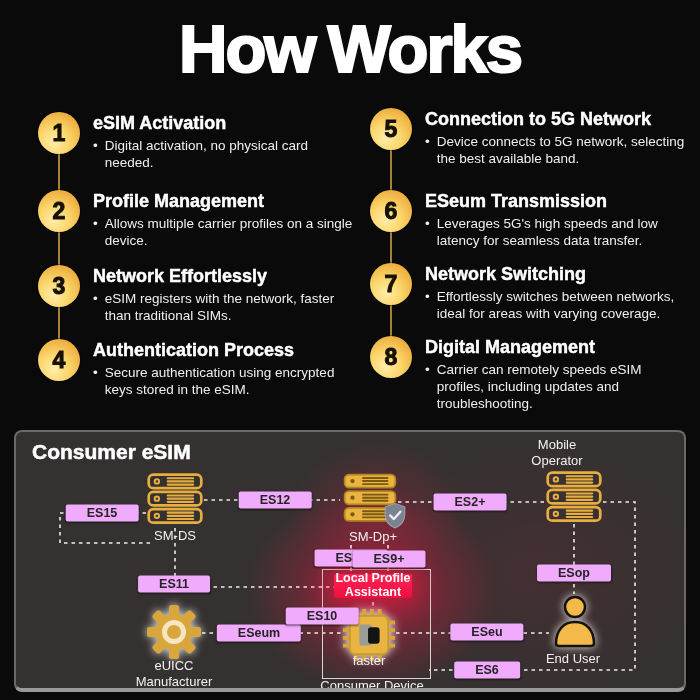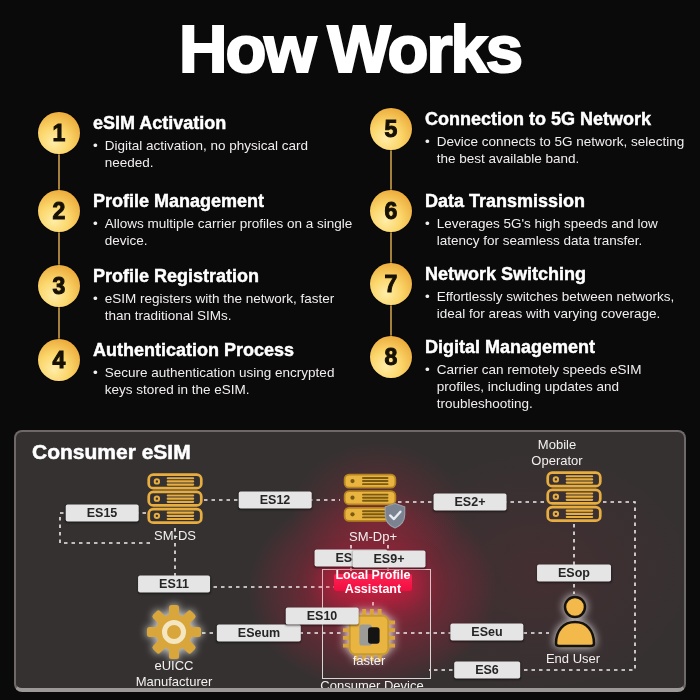--- a/index.html
+++ b/index.html
@@ -31,29 +31,29 @@
          background:#353131;border:2px solid #6e6868;border-bottom:4px solid #9c9898;
          border-radius:8px;overflow:hidden;}
   .panel-glow{position:absolute;inset:0;pointer-events:none;background:
       radial-gradient(ellipse 160px 130px at 356px 158px, rgba(255,23,68,.52), rgba(255,23,68,.14) 58%, transparent 78%),
       radial-gradient(ellipse 120px 95px at 362px 78px, rgba(220,30,60,.28), transparent 72%),
       radial-gradient(ellipse 220px 170px at 520px 140px, rgba(200,30,60,.10), transparent 75%);}
   .panel-title{position:absolute;left:16px;top:8px;font-size:21px;font-weight:700;color:#fff;
                -webkit-text-stroke:.5px #fff;}
   svg.wires{position:absolute;left:0;top:0;width:668px;height:256px;}
   .dash{fill:none;stroke:#efecec;stroke-width:1.6;stroke-dasharray:3.5 4;}
-  .iflabel{position:absolute;transform:translate(-50%,-50%);background:#e5e5e5;color:#252525;
+  .iflabel{position:absolute;transform:translate(-50%,-50%);background:#f0abfc;color:#252525;
            font-size:12.5px;font-weight:600;padding:1px 21px 2px;white-space:nowrap;border-radius:2px;
            box-shadow:0 1px 2px rgba(0,0,0,.45);z-index:4;}
   .nodelabel{position:absolute;color:#f3f0f0;font-size:13px;text-align:center;line-height:1.25;z-index:3;}
   .icon{position:absolute;z-index:3;}
   .glow-white{filter:drop-shadow(0 0 4px rgba(255,255,255,.85));}
   .consumer-box{position:absolute;left:306px;top:137px;width:107px;height:108px;
                 border:1.5px solid #d8d5d5;z-index:2;}
-  .lpa{position:absolute;left:318px;top:142px;width:78px;height:17px;z-index:3;
+  .lpa{position:absolute;left:318px;top:142px;width:78px;height:24px;z-index:3;
        background:linear-gradient(180deg,#ff2353,#ef0f40);color:#fff;font-size:12.5px;font-weight:700;
        display:flex;align-items:center;justify-content:center;text-align:center;line-height:1.1;
        border-radius:2px;box-shadow:0 0 24px 10px rgba(255,23,68,.45);}
 </style>
 </head>
 <body>
 
 <div class="canvas">
 
   <div class="title">
@@ -83,21 +83,21 @@
         <div class="step-desc">
             <span class="bullet">•</span>
             <span>Allows multiple carrier profiles on a single device.</span>
           </div>
       </div>
     </div>
 
     <div class="step" style="left:38px;top:265px;">
       <div class="step-circle">3</div>
       <div class="step-text">
-        <div class="step-title">Profile Registration</div>
+        <div class="step-title">Network Effortlessly</div>
         <div class="step-desc">
             <span class="bullet">•</span>
             <span>eSIM registers with the network, faster than traditional SIMs.</span>
           </div>
       </div>
     </div>
 
     <div class="step" style="left:38px;top:339px;">
       <div class="step-circle">4</div>
       <div class="step-text">
@@ -116,21 +116,21 @@
         <div class="step-desc">
             <span class="bullet">•</span>
             <span>Device connects to 5G network, selecting the best available band.</span>
           </div>
       </div>
     </div>
 
     <div class="step" style="left:370px;top:190px;">
       <div class="step-circle">6</div>
       <div class="step-text">
-        <div class="step-title">Data Transmission</div>
+        <div class="step-title">ESeum Transmission</div>
         <div class="step-desc">
             <span class="bullet">•</span>
             <span>Leverages 5G's high speeds and low latency for seamless data transfer.</span>
           </div>
       </div>
     </div>
 
     <div class="step" style="left:370px;top:263px;">
       <div class="step-circle">7</div>
       <div class="step-text">

